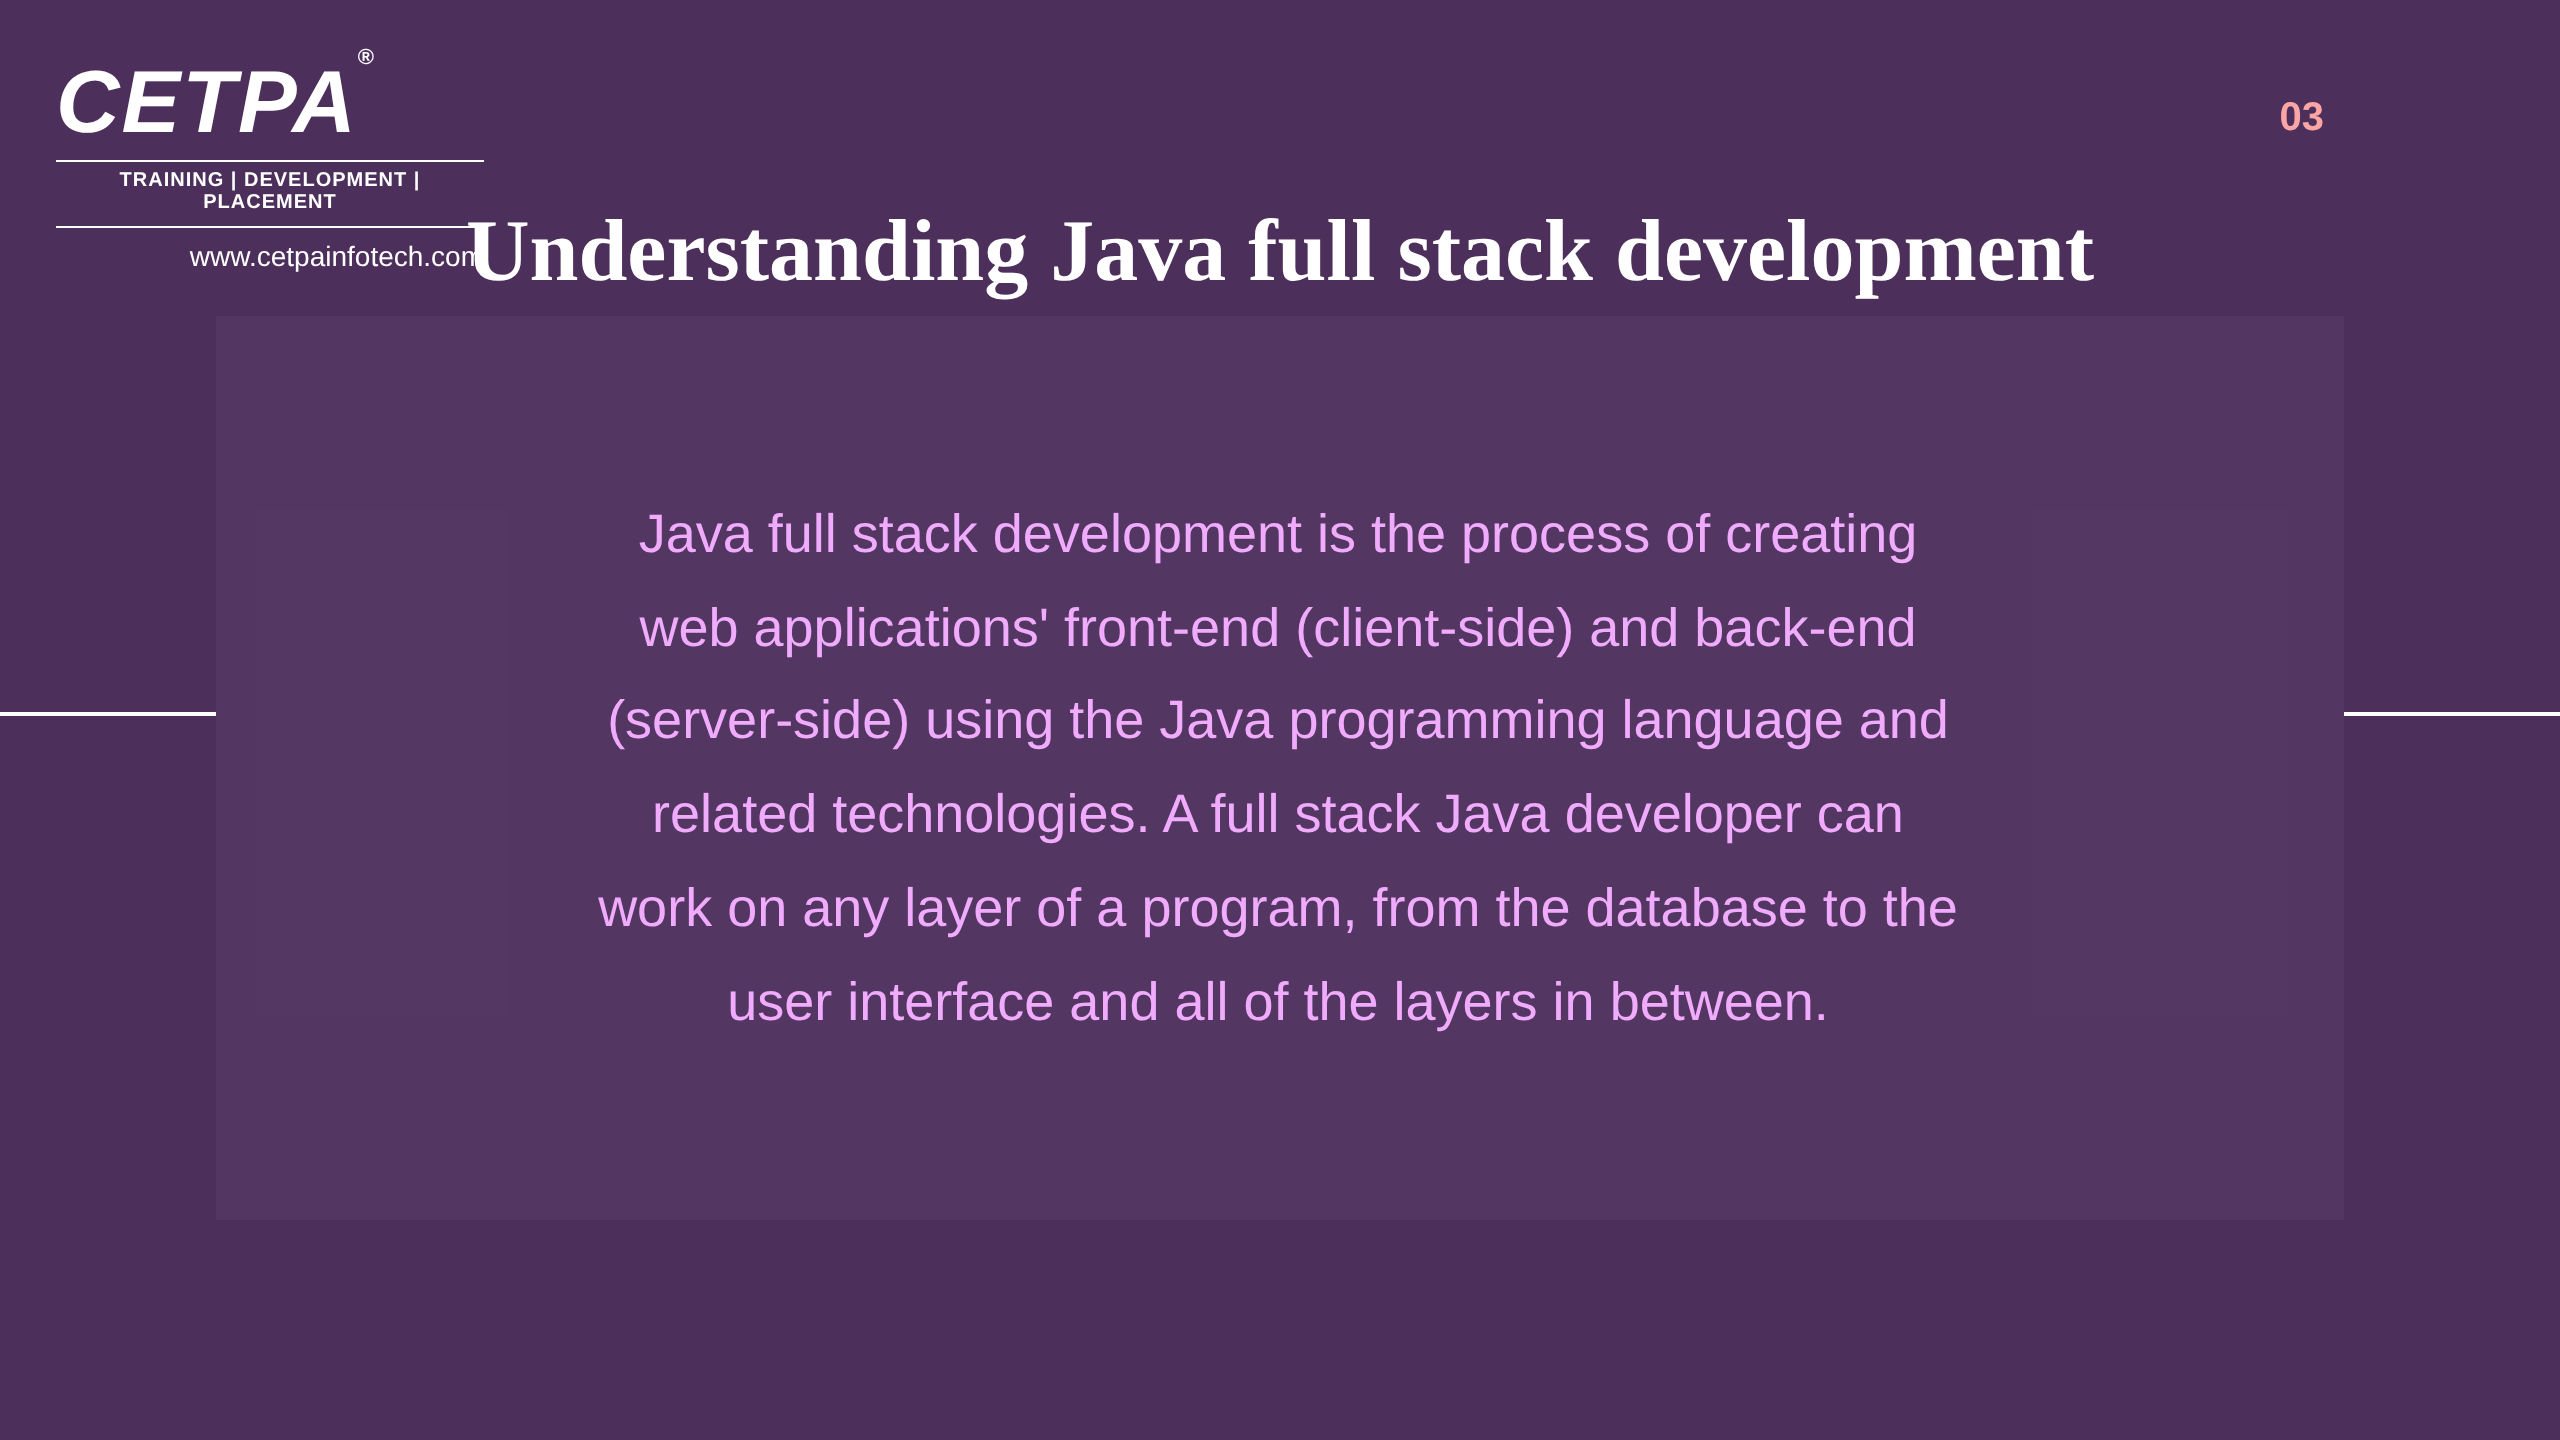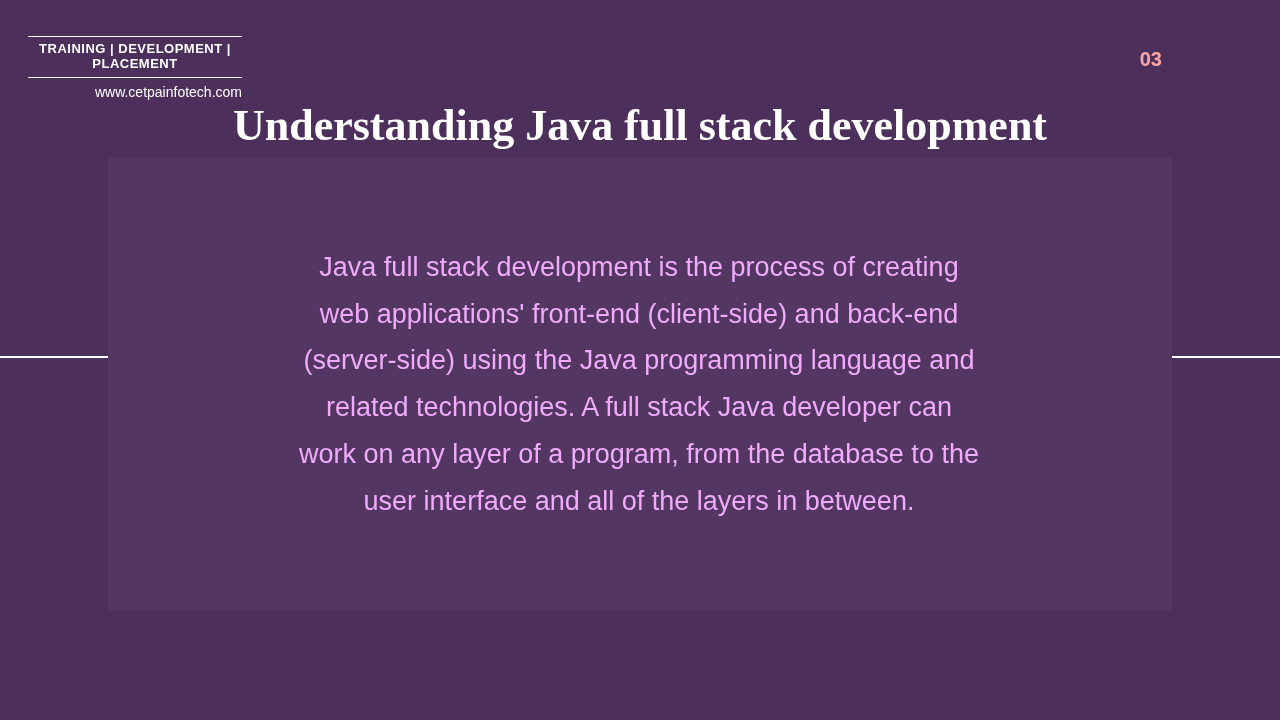--- a/index.html
+++ b/index.html
@@ -39,21 +39,21 @@
     }
     .logo-divider {
       height: 1px;
       background-color: white;
       margin-top: 6px;
       margin-bottom: 4px;
       width: 214px;
     }
     .logo-tagline {
       font-family: Arial, sans-serif;
-      font-size: 13px;
+      font-size: 10px;
       font-weight: bold;
       letter-spacing: 0.5px;
       text-align: center;
       width: 214px;
     }
     .logo-url {
       font-family: Arial, sans-serif;
       font-size: 14px;
       text-align: right;
       width: 214px;
@@ -115,20 +115,23 @@
       right: 0;
       width: 108px;
       height: 2px;
       background-color: white;
     }
   </style>
 </head>
 <body>
 
 <div class="logo-area">
+  <div class="logo-main">
+    <span>CETPA</span><span class="logo-reg">®</span>
+  </div>
   <div class="logo-divider"></div>
   <div class="logo-tagline">TRAINING | DEVELOPMENT | PLACEMENT</div>
   <div class="logo-divider"></div>
   <div class="logo-url">www.cetpainfotech.com</div>
 </div>
 
 <div class="page-number">03</div>
 
 <div class="line-left"></div>
 <div class="line-right"></div>

